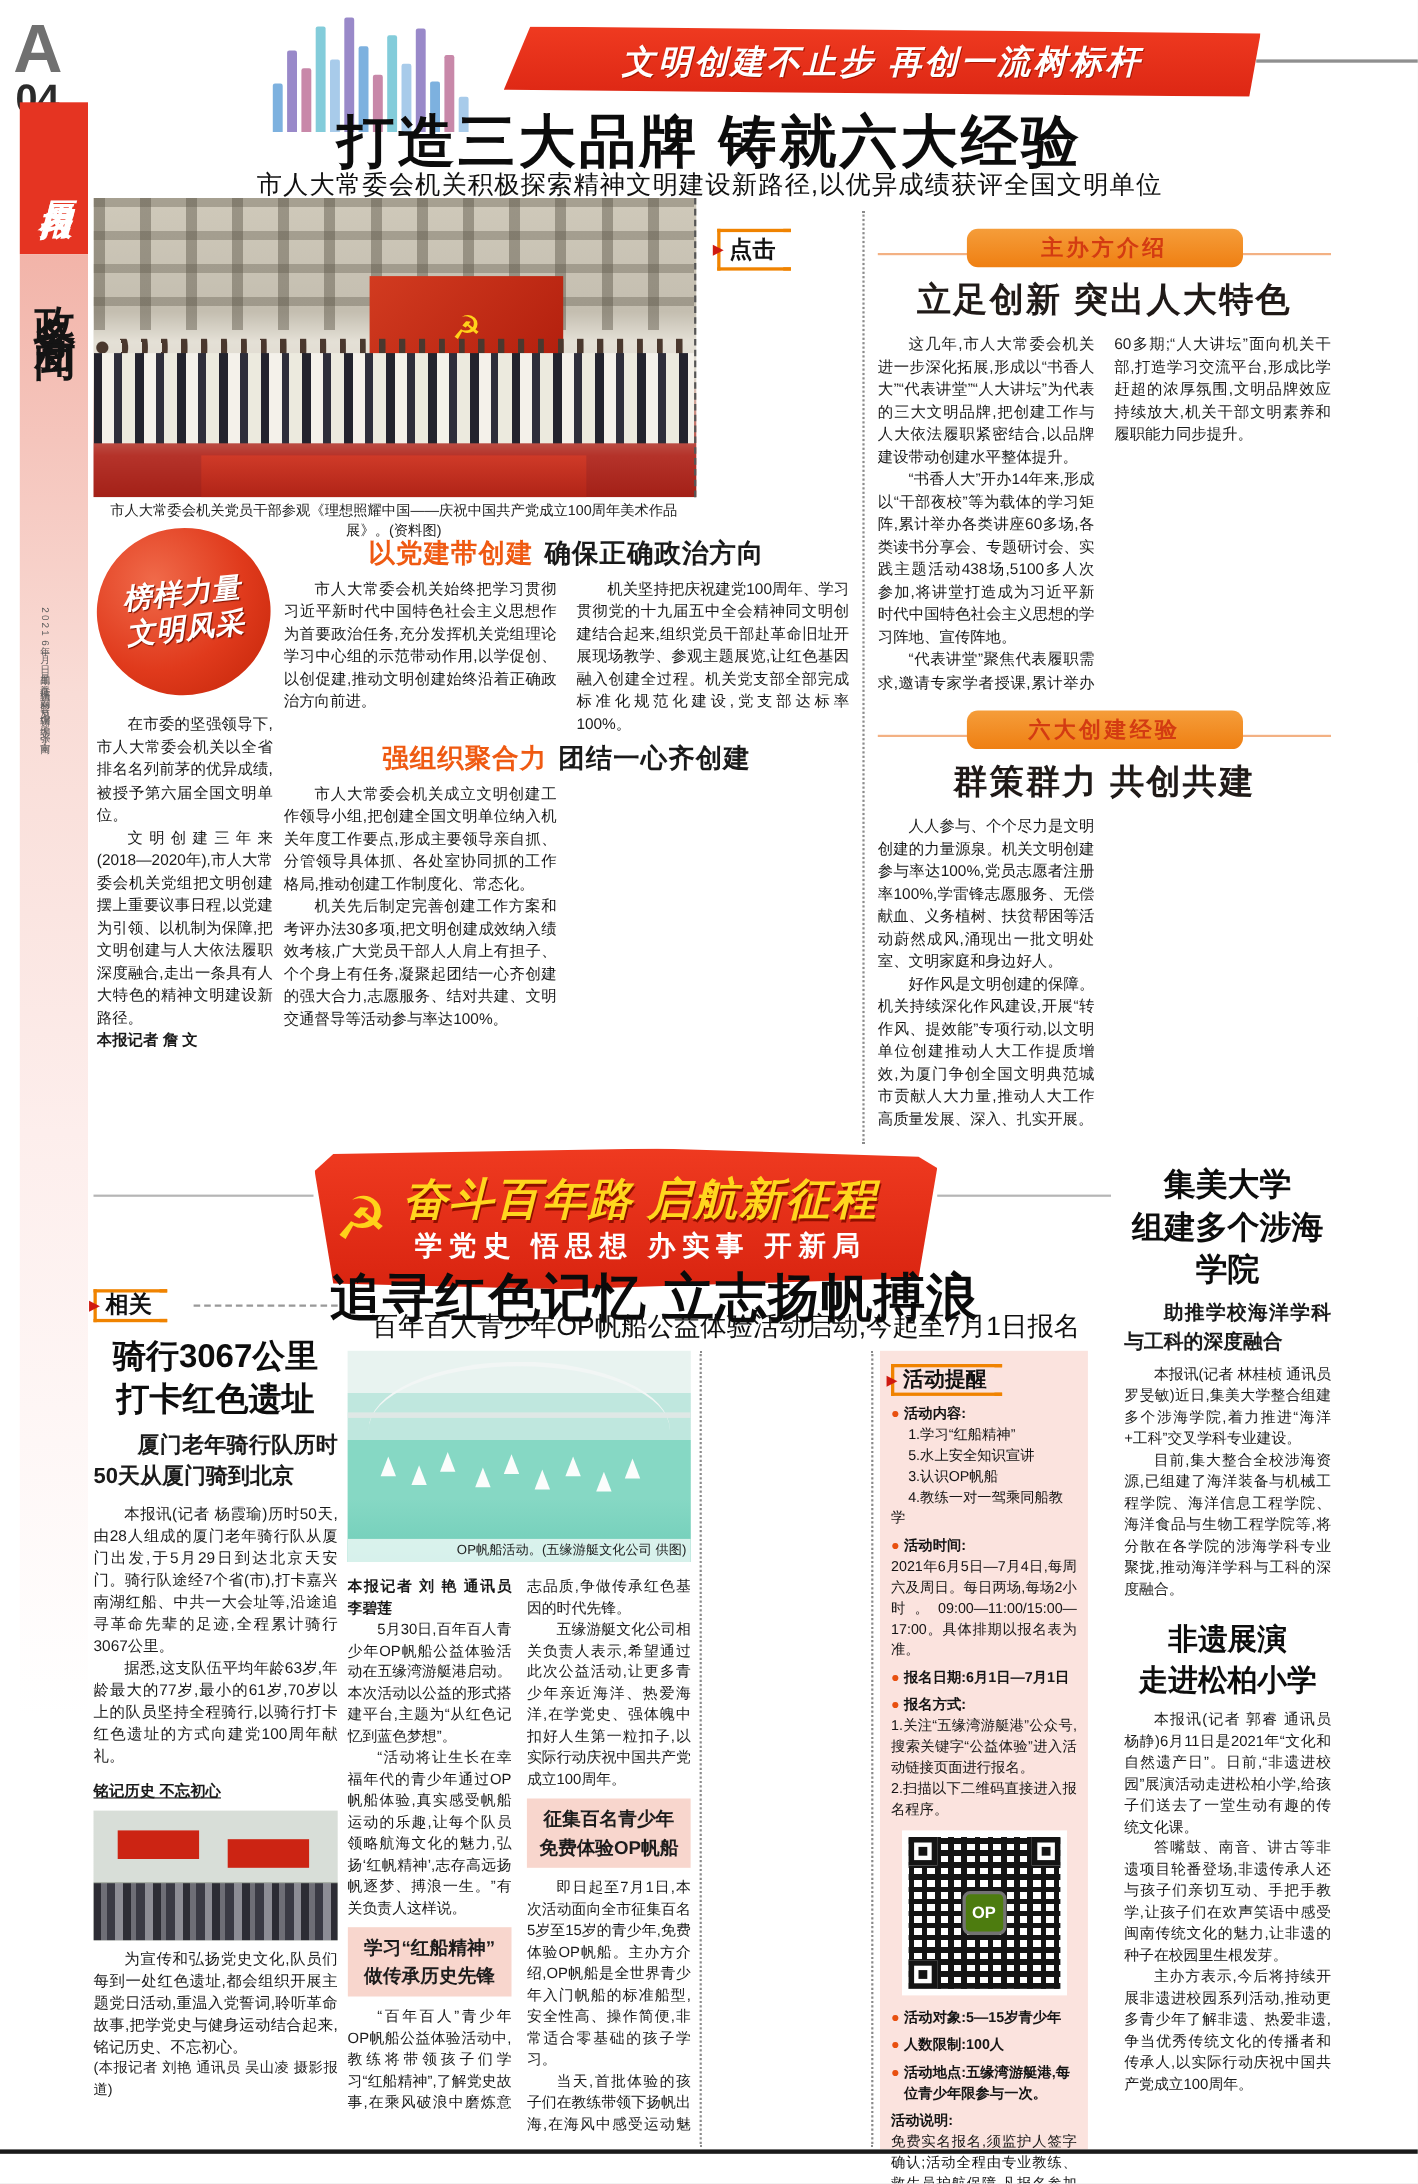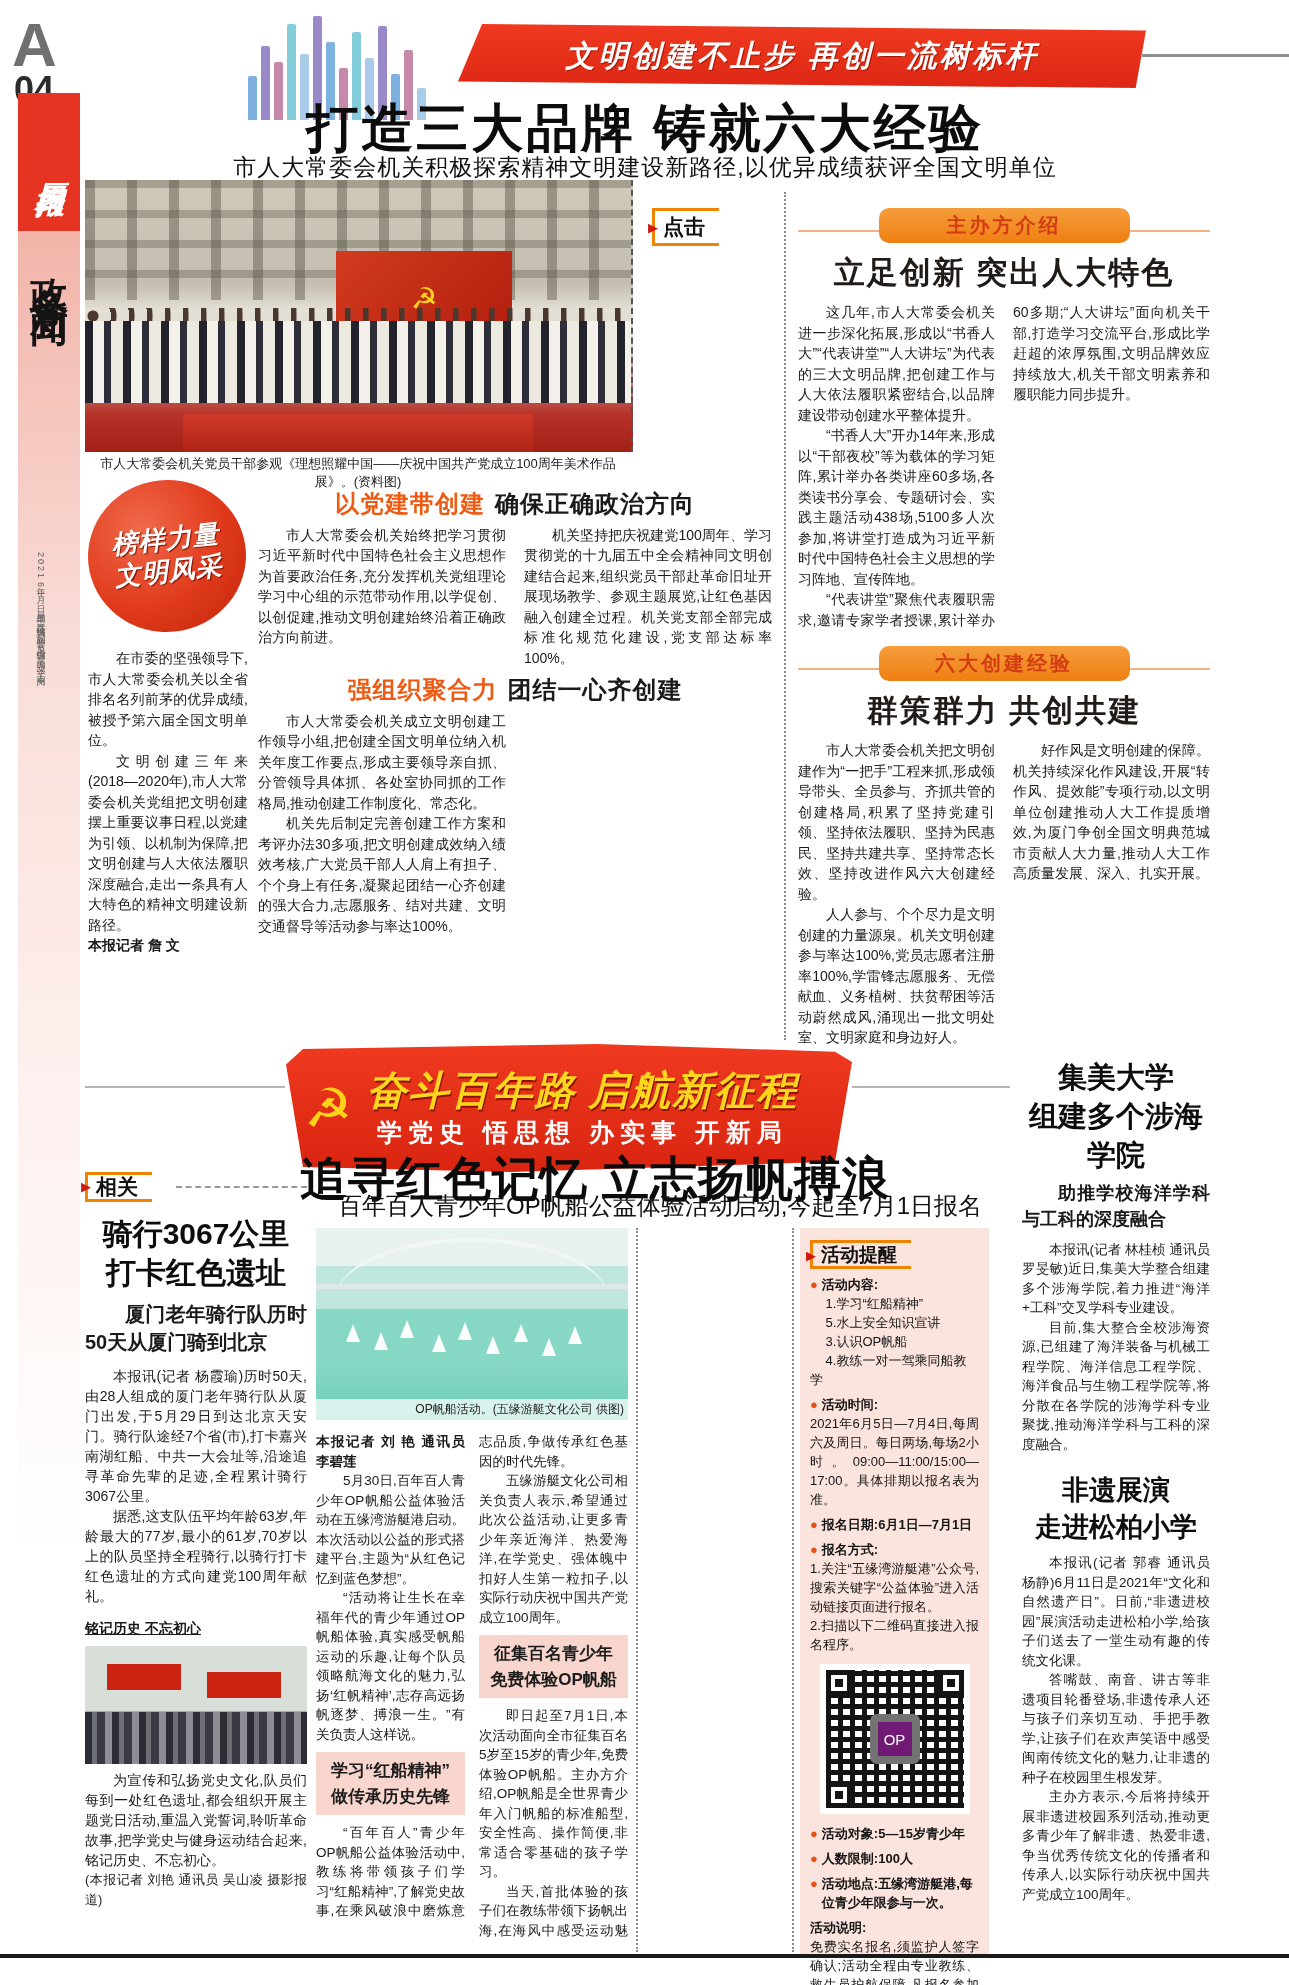--- a/index.html
+++ b/index.html
@@ -117,21 +117,21 @@
   .act .abul{display:flex;gap:4px;margin-top:6px;font-weight:bold;}
   .act .dot{color:#e8500f;}
   .act .ind{text-indent:1.2em;}
   .qr{width:150px;height:150px;background:#fff;margin:10px auto;padding:6px;box-sizing:border-box;position:relative;}
   .qrpx{width:100%;height:100%;
         background-image:repeating-linear-gradient(0deg,#141414 0 5px,rgba(0,0,0,0) 5px 11px),
                          repeating-linear-gradient(90deg,#141414 0 5px,#ffffff 5px 12px);}
   .fp{position:absolute;width:26px;height:26px;border:5px solid #141414;background:#fff;box-sizing:border-box;}
   .fp::after{content:"";position:absolute;left:4px;top:4px;width:8px;height:8px;background:#141414;}
   .qric{position:absolute;left:50%;top:50%;transform:translate(-50%,-50%);width:34px;height:34px;border-radius:7px;
-        background:#701a75;border:8px solid #737373;color:#fff;font-size:15px;font-weight:normal;display:flex;align-items:center;justify-content:center;}
+        background:#4d7c0f;border:3px solid #737373;color:#fff;font-size:15px;font-weight:bold;display:flex;align-items:center;justify-content:center;}
 
   
   .rcol{left:1022px;top:1058px;width:188px;font-size:13.5px;line-height:19.5px;text-align:justify;}
   .rcol p{margin:0;text-indent:2em;}
   .rhead{font-size:29px;font-weight:900;text-align:center;line-height:1.35;color:#0d0d0d;margin:0 0 6px;}
   .rsub{font-size:18px;font-weight:bold;line-height:1.4;margin:0 0 8px;text-indent:2em;}
   .rhead2{font-size:27px;font-weight:900;text-align:center;line-height:1.35;color:#0d0d0d;margin:18px 0 8px;}
 
   .botrule{left:0;top:1954px;width:1289px;height:4px;background:#1a1a1a;}
 </style>
@@ -219,21 +219,20 @@
     <div class="pflow" style="height:330px;">
       <p>这几年,市人大常委会机关进一步深化拓展,形成以“书香人大”“代表讲堂”“人大讲坛”为代表的三大文明品牌,把创建工作与人大依法履职紧密结合,以品牌建设带动创建水平整体提升。</p>
       <p>“书香人大”开办14年来,形成以“干部夜校”等为载体的学习矩阵,累计举办各类讲座60多场,各类读书分享会、专题研讨会、实践主题活动438场,5100多人次参加,将讲堂打造成为习近平新时代中国特色社会主义思想的学习阵地、宣传阵地。</p>
       <p>“代表讲堂”聚焦代表履职需求,邀请专家学者授课,累计举办60多期;“人大讲坛”面向机关干部,打造学习交流平台,形成比学赶超的浓厚氛围,文明品牌效应持续放大,机关干部文明素养和履职能力同步提升。</p>
     </div>
     <div class="pillrow" style="margin-top:14px;">
       <span class="pill">六大创建经验</span>
     </div>
     <div class="ptitle">群策群力 共创共建</div>
     <div class="pflow" style="height:330px;">
-      <p>市人大常委会机关把文明创建作为“一把手”工程来抓,形成领导带头、全员参与、齐抓共管的创建格局,积累了坚持党建引领、坚持依法履职、坚持为民惠民、坚持共建共享、坚持常态长效、坚持改进作风六大创建经验。</p>
       <p>人人参与、个个尽力是文明创建的力量源泉。机关文明创建参与率达100%,党员志愿者注册率100%,学雷锋志愿服务、无偿献血、义务植树、扶贫帮困等活动蔚然成风,涌现出一批文明处室、文明家庭和身边好人。</p>
       <p>好作风是文明创建的保障。机关持续深化作风建设,开展“转作风、提效能”专项行动,以文明单位创建推动人大工作提质增效,为厦门争创全国文明典范城市贡献人大力量,推动人大工作高质量发展、深入、扎实开展。</p>
     </div>
   </div>
 
   <div class="abs hline" style="left:85px;top:1086px;width:200px;"></div>
   <div class="abs hline" style="left:852px;top:1086px;width:158px;"></div>
 
   <div class="abs flag">
     <span class="emb">☭</span>

